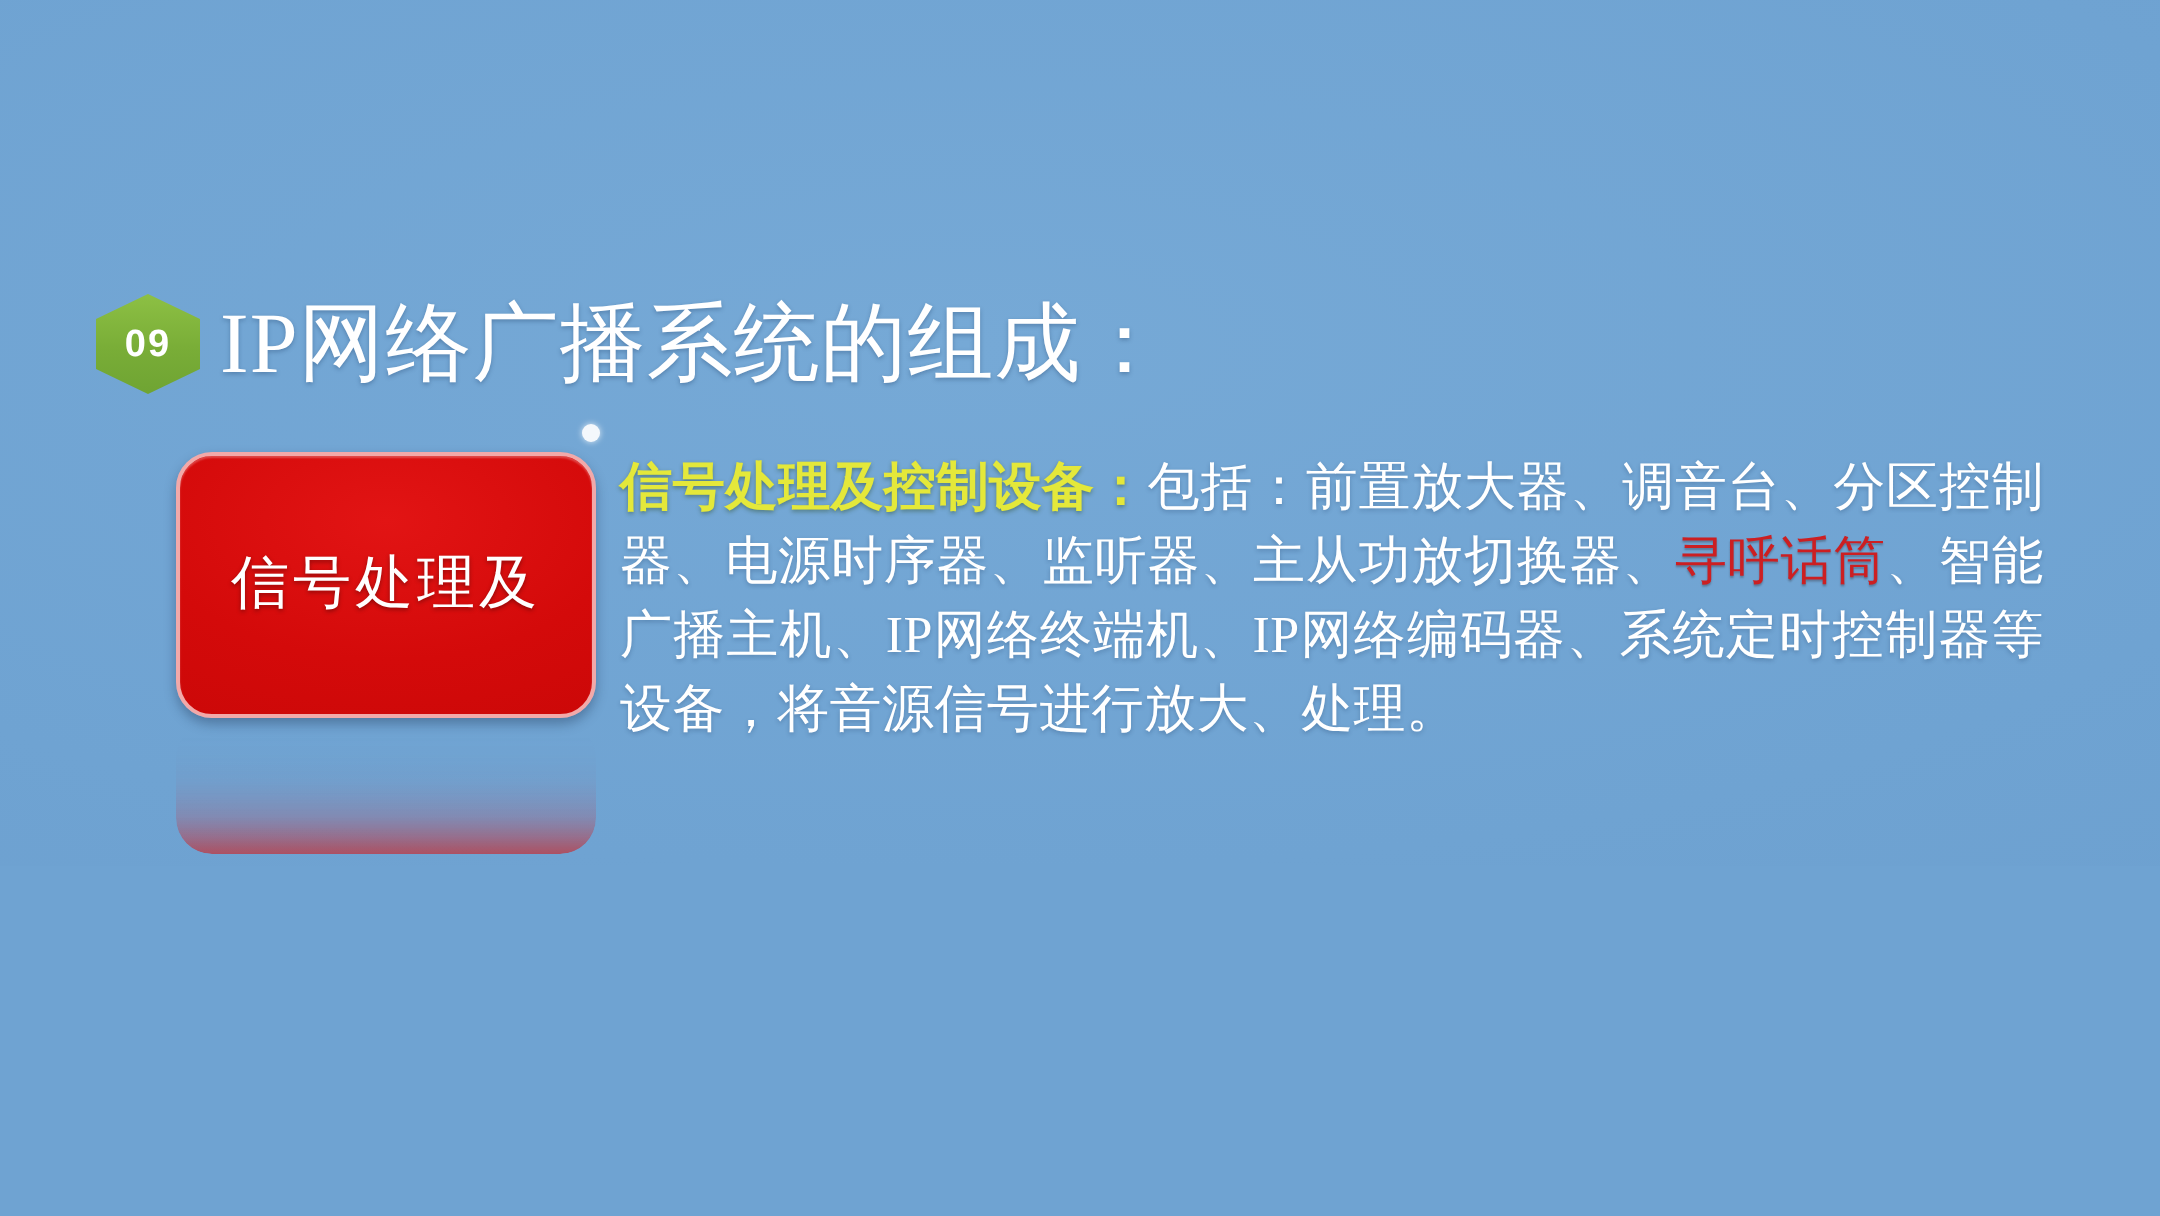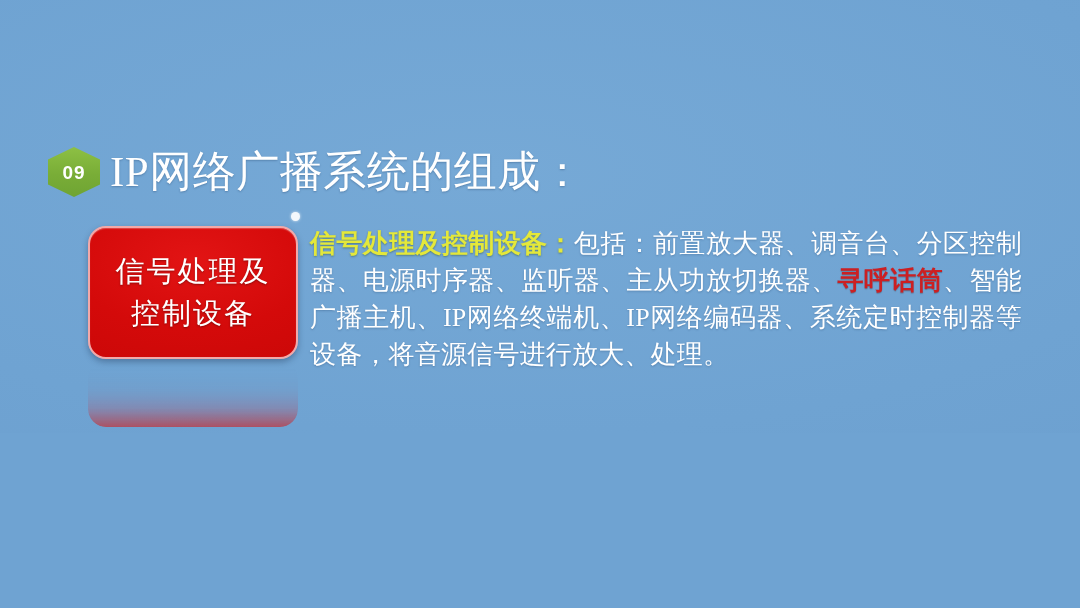--- a/index.html
+++ b/index.html
@@ -137,41 +137,40 @@
     letter-spacing: 0.2px;
     text-shadow: 0 1px 2px rgba(30,60,100,0.30);
   }
   .lbl-yellow {
     color: #e4e83a;
     font-weight: bold;
     text-shadow: 0 1px 2px rgba(40,70,30,0.45);
   }
   .hl-red {
     color: #cc1f22;
-    font-weight: bold;
+    font-weight: normal;
     text-shadow: 0 1px 1px rgba(40,20,20,0.30);
   }
 </style>
 </head>
 <body>
 
 <div id="slide">
 
   <div class="title-row">
     <div class="hex-badge">
       <span>09</span>
     </div>
     <div class="slide-title">IP网络广播系统的组成：</div>
   </div>
 
   <div class="dot-bullet"></div>
 
   <div class="red-box-wrap">
     <div class="red-box">
       <div class="red-box-line">信号处理及</div>
-      <div class="red-box-line">控制设备</div>
     </div>
     <div class="red-reflection"></div>
   </div>
 
   <div class="paragraph"><span class="lbl-yellow">信号处理及控制设备：</span><span>包括：前置放大器、调音台、分区控制器、电源时序器、监听器、主从功放切换器、</span><span class="hl-red">寻呼话筒</span><span>、智能广播主机、IP网络终端机、IP网络编码器、系统定时控制器等设备，将音源信号进行放大、处理。</span></div>
 
 </div>
 
 </body></html>

